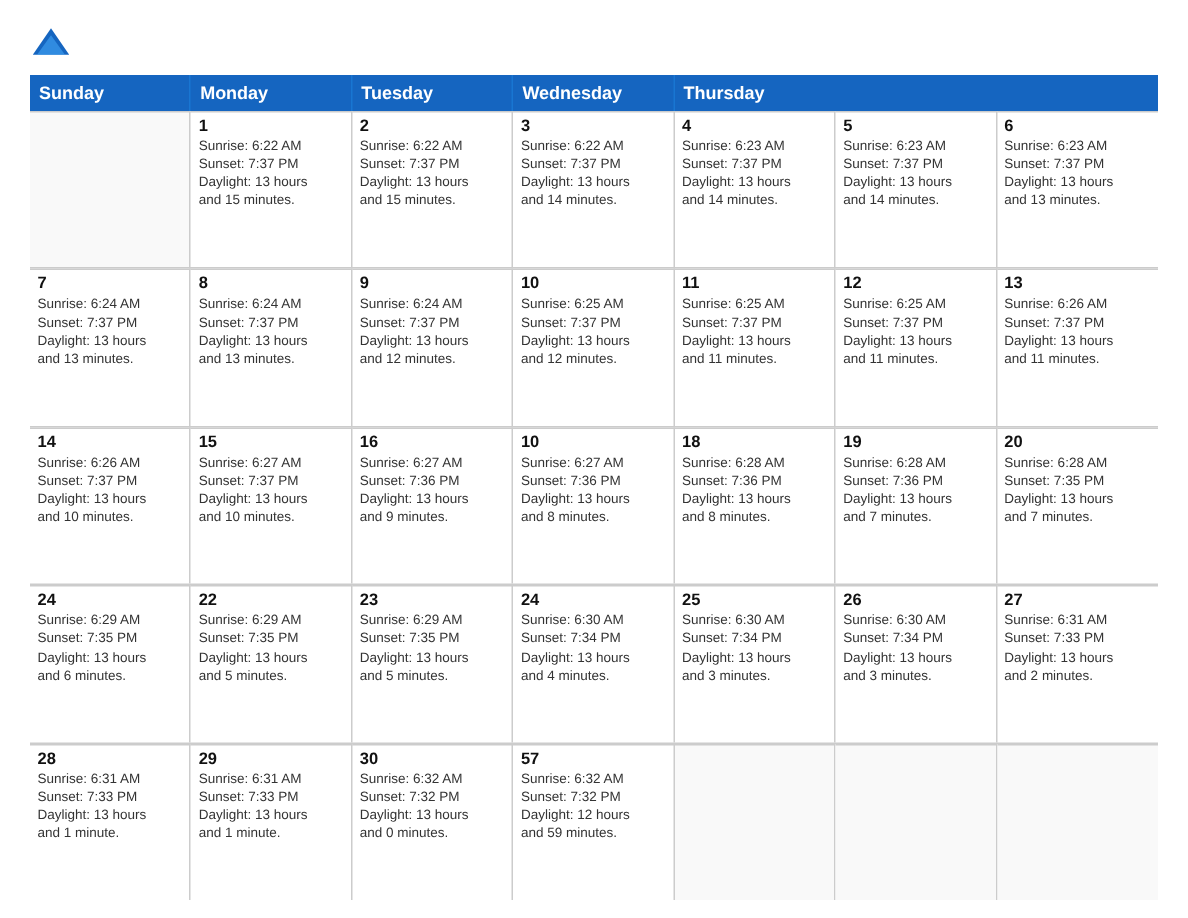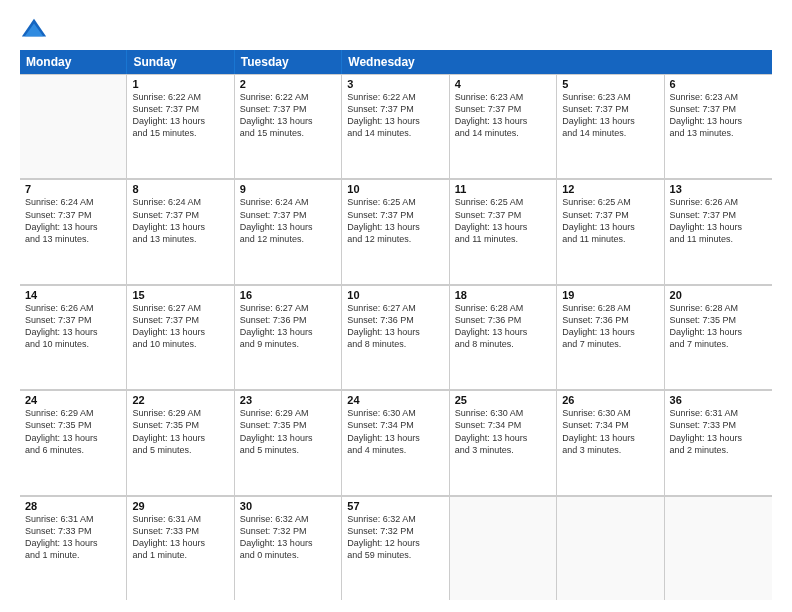--- a/index.html
+++ b/index.html
@@ -131,24 +131,25 @@
       </div>
     </div>
     <div class="header-right">
       <div class="month-title"></div>
       <div class="location-title"></div>
     </div>
   </div>
 
   <div class="calendar">
     <div class="cal-header" id="cal-header">
+        <div class="cal-header-cell">Sunday</div>
         <div class="cal-header-cell">Monday</div>
-        <div class="cal-header-cell">Sunday</div>
         <div class="cal-header-cell">Tuesday</div>
         <div class="cal-header-cell">Wednesday</div>
+        <div class="cal-header-cell">Thursday</div>
       </div>
     <div class="cal-body" id="cal-body">
         <div class="cal-row">
           <div class="cal-cell empty"></div>
           <div class="cal-cell">
             <div class="cell-date">1</div>
             <div class="cell-info" style="white-space: pre-line;">Sunrise: 6:22 AM
 Sunset: 7:37 PM
 Daylight: 13 hours
 and 15 minutes.</div>
@@ -328,21 +329,21 @@
 and 3 minutes.</div>
           </div>
           <div class="cal-cell">
             <div class="cell-date">26</div>
             <div class="cell-info" style="white-space: pre-line;">Sunrise: 6:30 AM
 Sunset: 7:34 PM
 Daylight: 13 hours
 and 3 minutes.</div>
           </div>
           <div class="cal-cell">
-            <div class="cell-date">36</div>
+            <div class="cell-date">27</div>
             <div class="cell-info" style="white-space: pre-line;">Sunrise: 6:31 AM
 Sunset: 7:33 PM
 Daylight: 13 hours
 and 2 minutes.</div>
           </div>
         </div>
         <div class="cal-row">
           <div class="cal-cell">
             <div class="cell-date">28</div>
             <div class="cell-info" style="white-space: pre-line;">Sunrise: 6:31 AM

